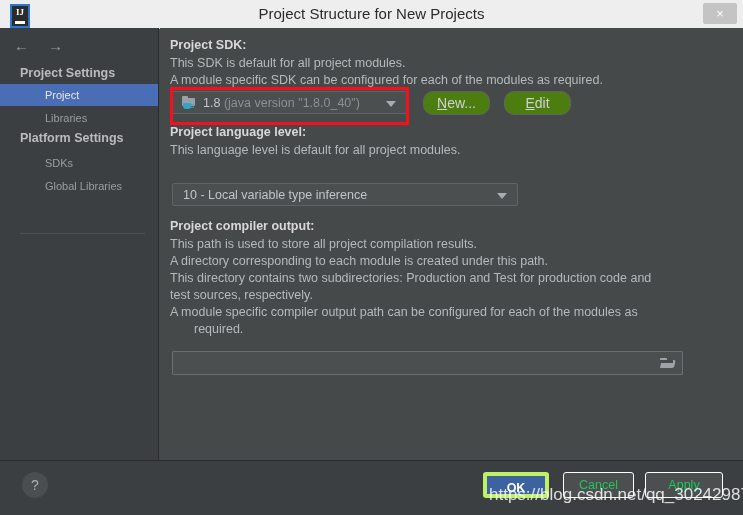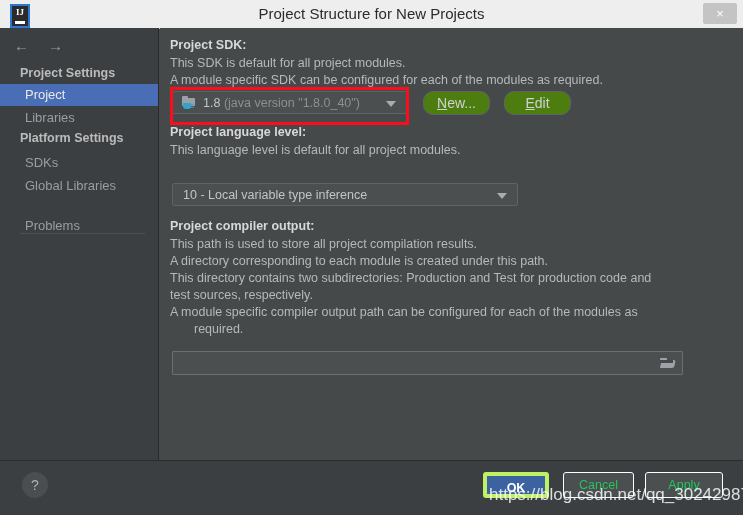--- a/index.html
+++ b/index.html
@@ -111,26 +111,26 @@
     font-size: 12.5px;
     font-weight: bold;
     color: #bbbbbb;
     white-space: nowrap;
   }
   .side-item {
     position: absolute;
     left: 0;
     width: 158px;
     height: 22px;
-    font-size: 13px;
+    font-size: 11px;
     color: #9a9da1;
     line-height: 22px;
     cursor: pointer;
     box-sizing: border-box;
-    padding-left: 25px;
+    padding-left: 45px;
     white-space: nowrap;
   }
   .side-item.selected {
     background: #4a6eb5;
     color: #e8e8e8;
   }
   .side-divider {
     position: absolute;
     left: 20px; top: 205px;
     width: 125px; height: 1px;
@@ -351,21 +351,20 @@
 
     <div class="side-group" style="top:38px;">Project Settings</div>
     <div class="side-item selected" style="top:56px;">Project</div>
     <div class="side-item" style="top:79px;">Libraries</div>
 
     <div class="side-group" style="top:103px;">Platform Settings</div>
     <div class="side-item" style="top:124px;">SDKs</div>
     <div class="side-item" style="top:147px;">Global Libraries</div>
 
     <div class="side-divider"></div>
-    <div class="side-item" style="top:187px;">Problems</div>
   </div>
 
   <div class="content">
 
     <div class="sec-title" style="left:10px; top:10px;">Project SDK:</div>
     <div class="sec-line" style="left:10px; top:45px;">A module specific SDK can be configured for each of the modules as required.</div>
     <div class="sec-line" style="left:10px; top:28px;">This SDK is default for all project modules.</div>
 
     <div class="combo" style="left:12px; top:63px; width:235px; height:23px;">
       <span class="sdk-icon">

